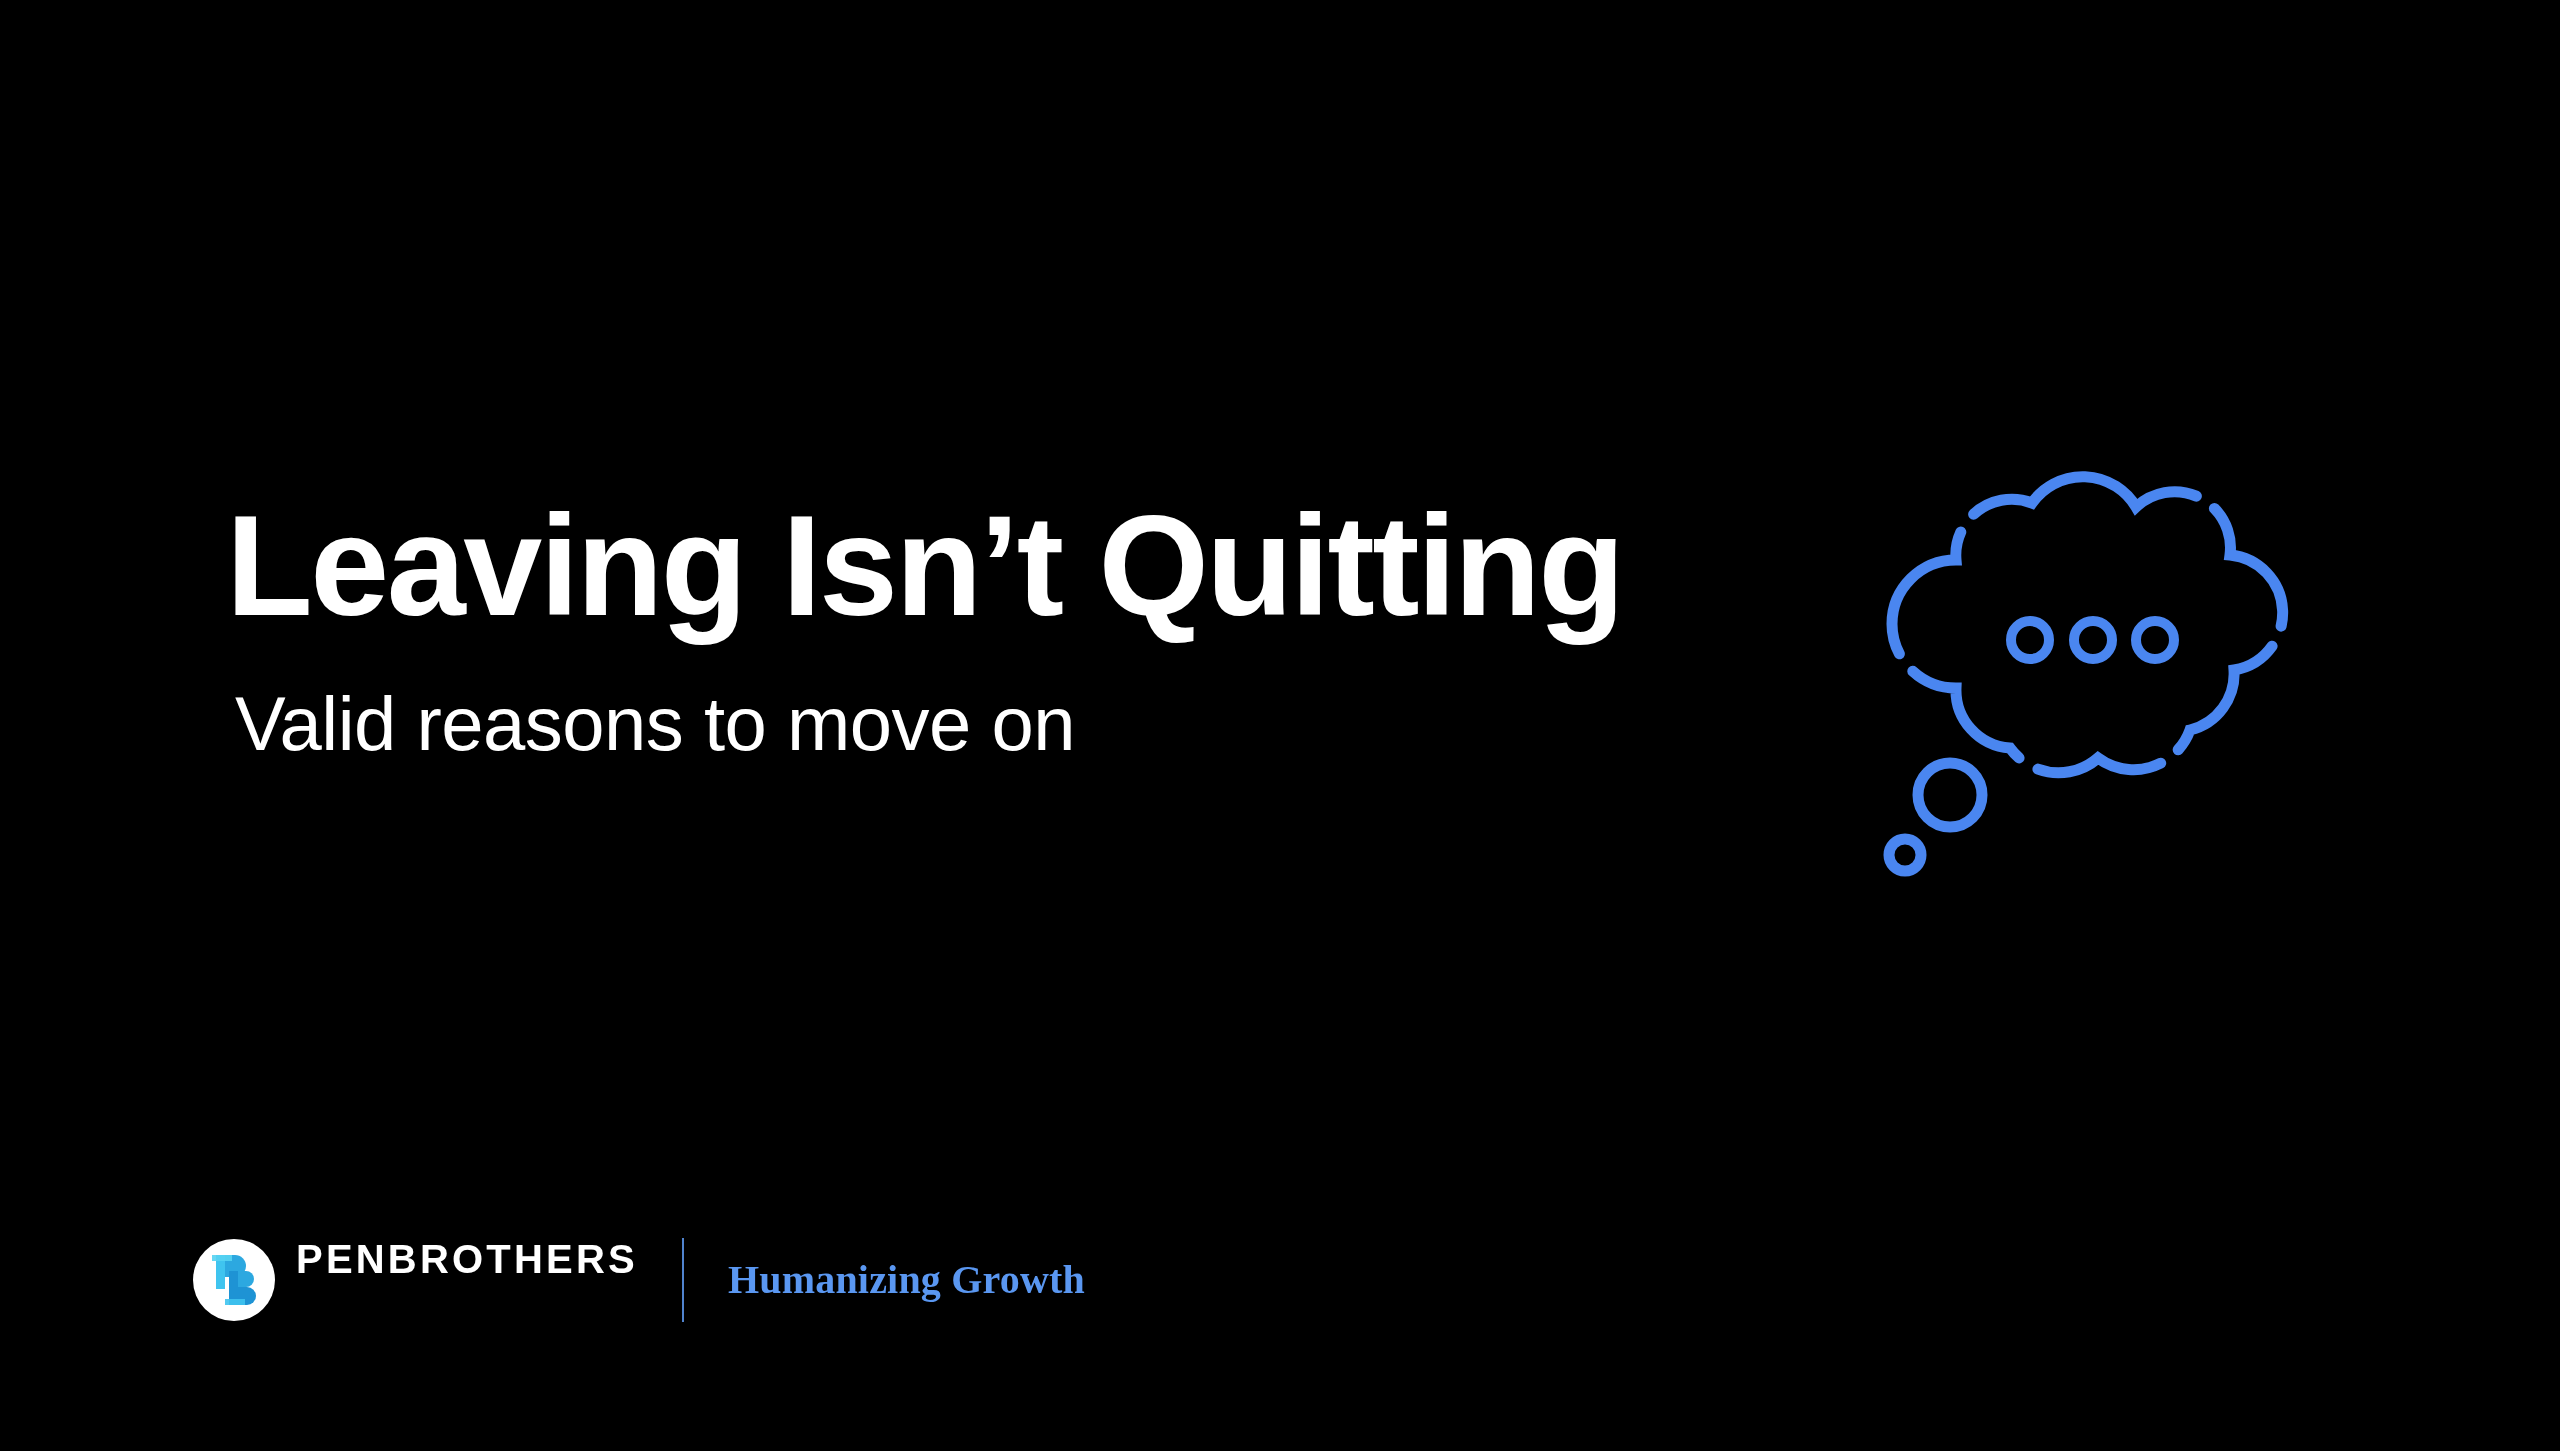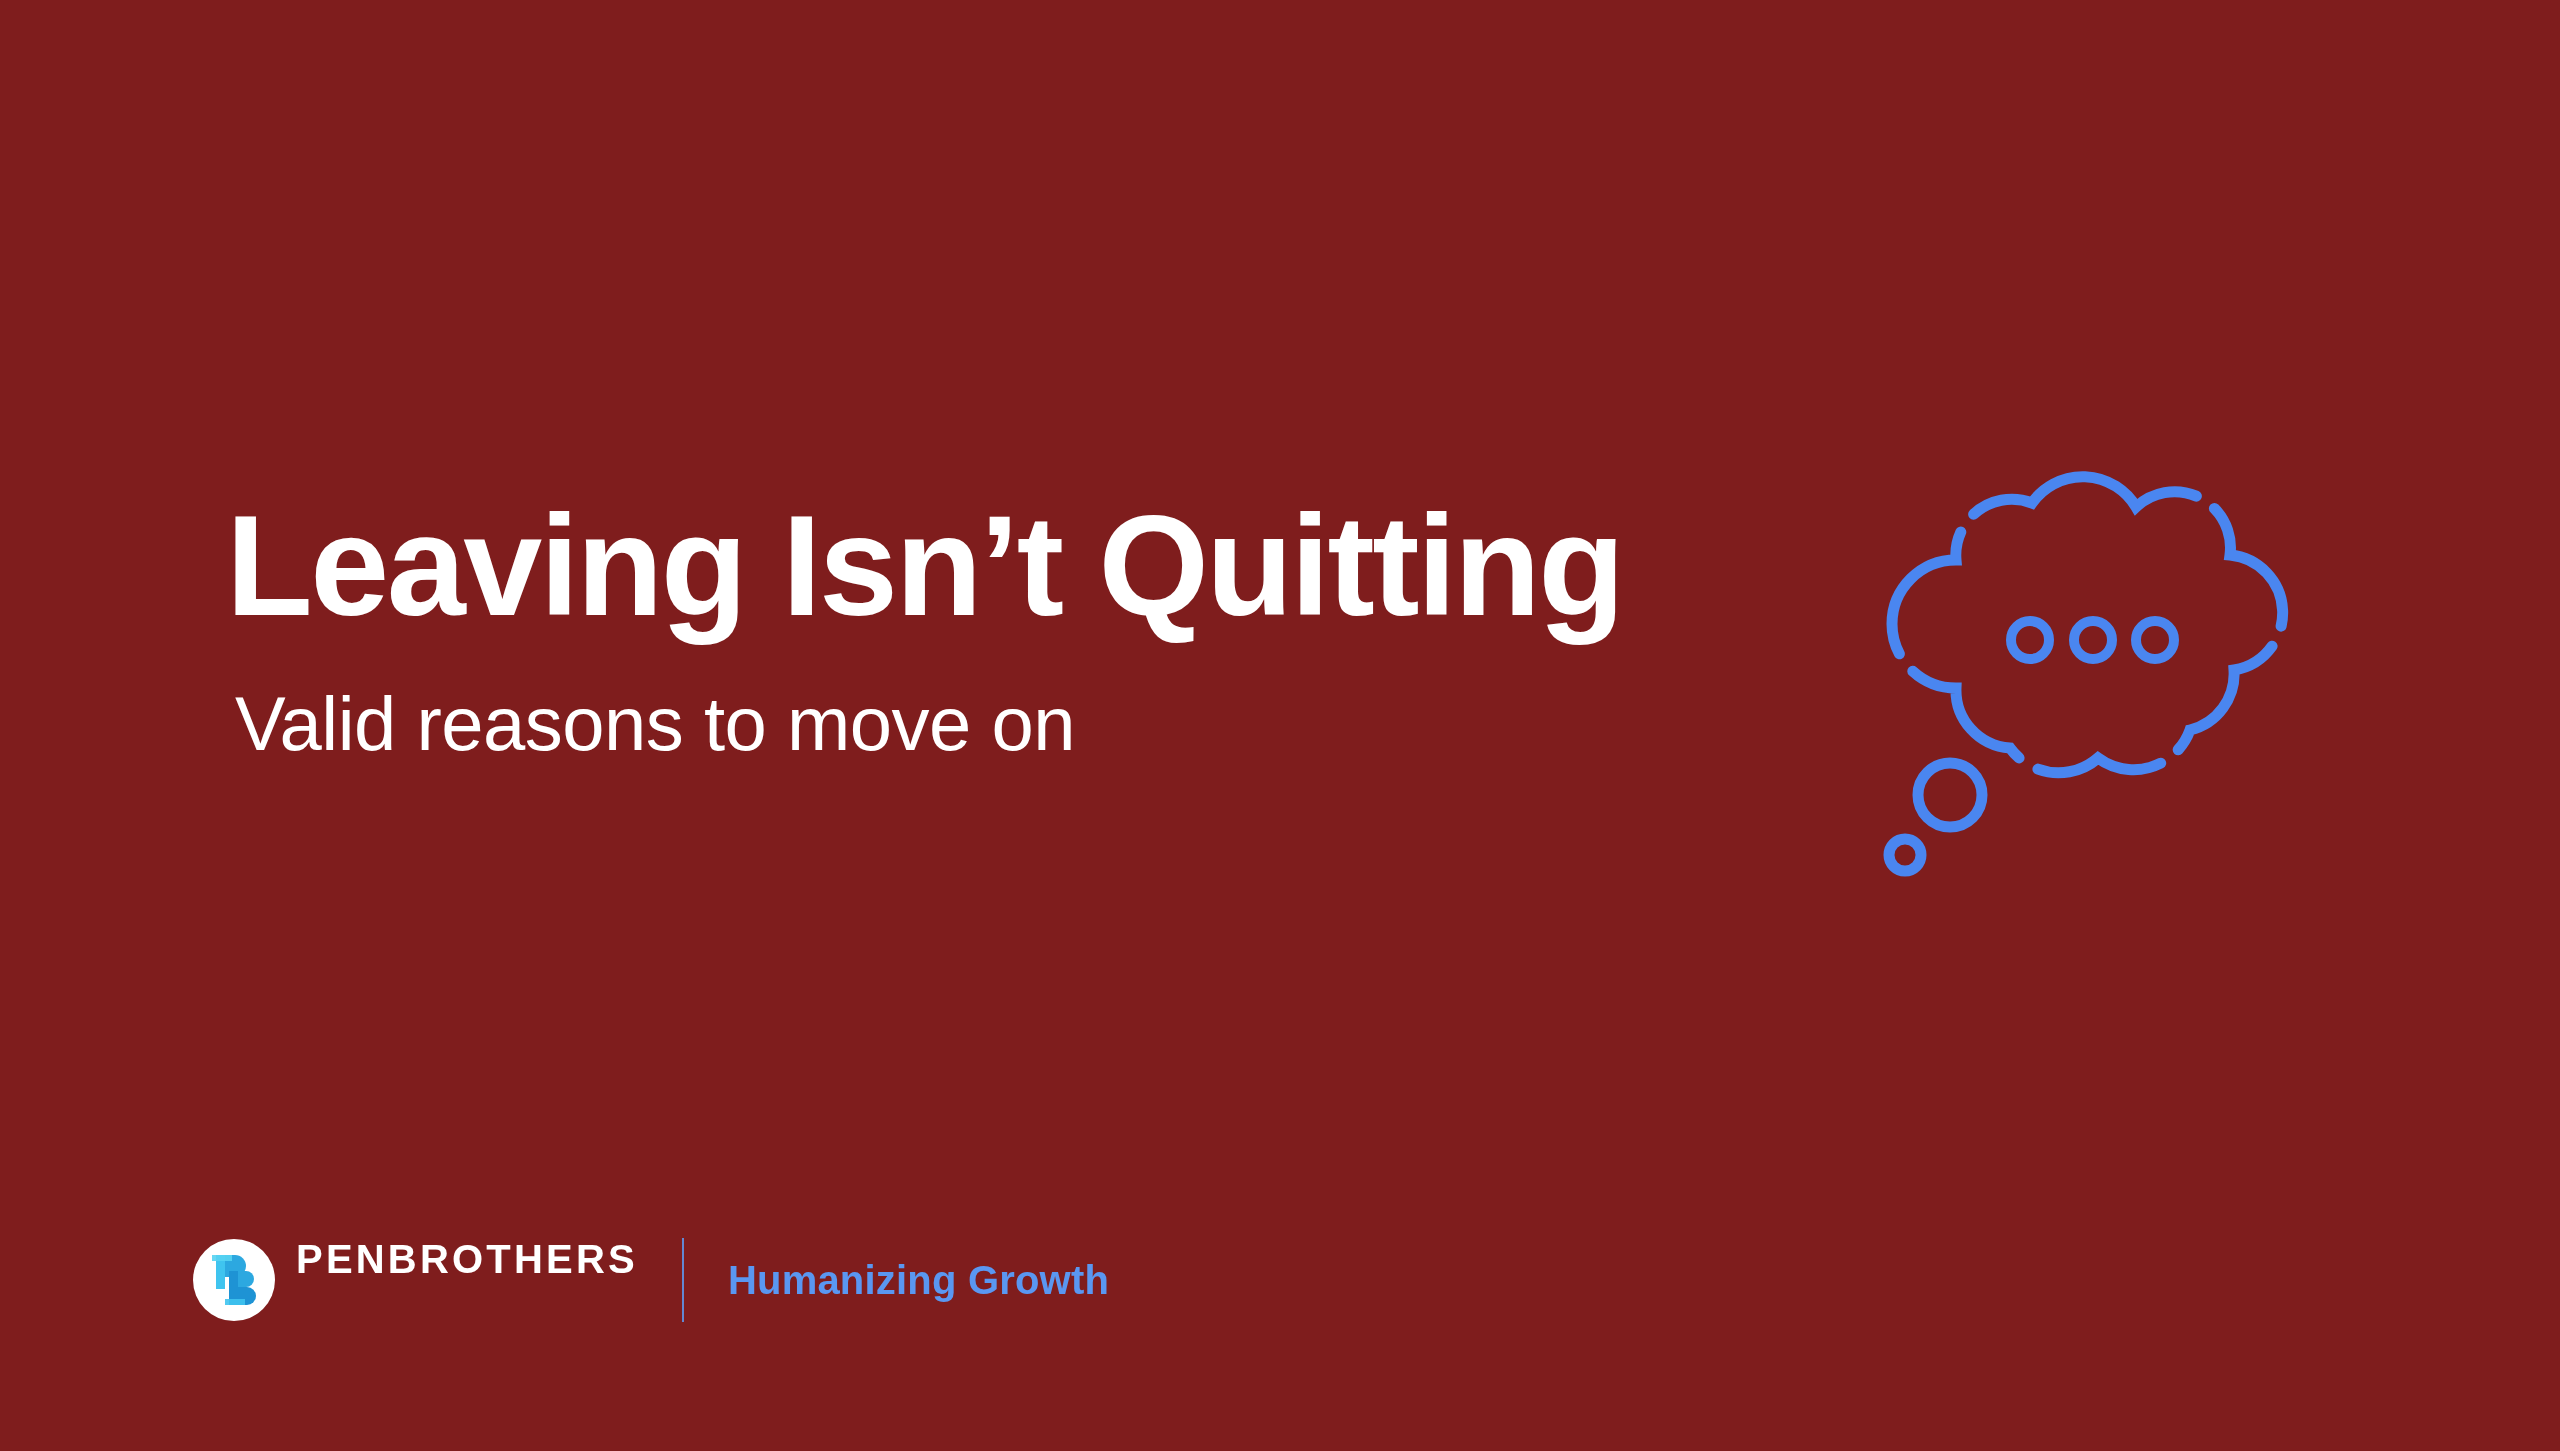--- a/index.html
+++ b/index.html
@@ -4,21 +4,21 @@
 <style>
   html, body {
     margin: 0;
     padding: 0;
     background: #0c4cd6;
   }
   .slide {
     position: relative;
     width: 2560px;
     height: 1451px;
-    background: #7f1d1d;
+    background: #000000;
     overflow: hidden;
     font-family: "Liberation Sans", sans-serif;
     -webkit-font-smoothing: antialiased;
   }
 
   
   .hero {
     position: absolute;
     left: 226px;
     top: 494px;
@@ -102,21 +102,21 @@
   .footer-divider {
     width: 2px;
     height: 84px;
     margin: 0 44px 0 44px;
     background: #5e9af2;
     opacity: 0.85;
     flex: 0 0 auto;
   }
   .tagline {
     color: #5a97f1;
-    font-family: Liberation Sans, sans-serif;
+    font-family: Liberation Serif, serif;
     font-size: 40px;
     font-weight: 600;
     letter-spacing: 0.2px;
     line-height: 1;
     white-space: nowrap;
   }
 </style>
 </head>
 <body>
 

